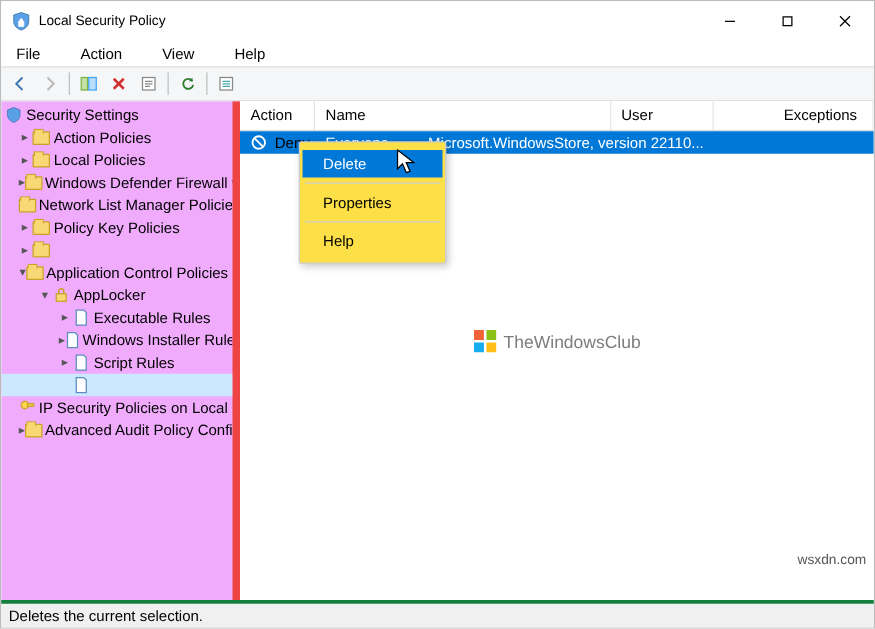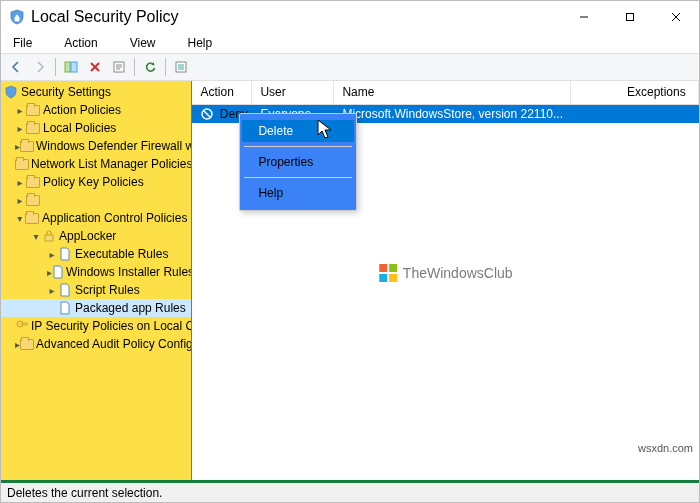--- a/index.html
+++ b/index.html
@@ -2,37 +2,37 @@
 <html><head>
 <meta charset="utf-8">
 <style>
 * { box-sizing: border-box; margin: 0; padding: 0; font-family: "Segoe UI", Tahoma, sans-serif; font-size: 12px; color: #000; }
 html, body { width: 700px; height: 503px; background: #fff; overflow: hidden; }
 .window { width: 700px; height: 503px; border: 1px solid #bcbcbc; display: flex; flex-direction: column; background: #fff; }
 
 
 .titlebar { height: 32px; display: flex; align-items: center; padding-left: 8px; background: #fff; }
 .titlebar .app-icon { width: 16px; height: 16px; margin-right: 6px; display: inline-flex; align-items: center; justify-content: center; }
-.titlebar .title { flex: 1; font-size: 16px; }
+.titlebar .title { flex: 1; font-size: 11px; }
 .titlebar .win-controls { display: flex; }
 .titlebar .win-controls .win-btn { width: 46px; height: 32px; display: flex; align-items: center; justify-content: center; cursor: default; }
 .win-btn svg { width: 10px; height: 10px; }
 
 
 .menubar { height: 20px; display: flex; align-items: center; padding-left: 4px; background: #fff; gap: 16px; }
 .menubar .menu-item { padding: 2px 8px; cursor: default; }
 
 
 .toolbar { height: 28px; display: flex; align-items: center; padding-left: 4px; background: #f5f6f7; border-top: 1px solid #e0e0e0; border-bottom: 1px solid #e0e0e0; gap: 2px; }
 .toolbar .tb-btn { width: 22px; height: 22px; display: flex; align-items: center; justify-content: center; cursor: default; border: 1px solid transparent; }
 .toolbar .tb-sep { width: 1px; height: 18px; background: #c0c0c0; margin: 0 2px; }
 
 
 .body { flex: 1; display: flex; overflow: hidden; }
-.tree-pane { width: 225px; border-right: 1px solid #ef4444; overflow: hidden; padding-top: 2px; background: #fde047; }
+.tree-pane { width: 225px; border-right: 6px solid #ef4444; overflow: hidden; padding-top: 2px; background: #f0abfc; }
 .list-pane { flex: 1; display: flex; flex-direction: column; position: relative; background: #fff; }
 
 
 .tree-item { display: flex; align-items: center; height: 18px; white-space: nowrap; overflow: hidden; cursor: default; }
 .tree-item .expander { width: 12px; text-align: center; color: #555; font-size: 10px; padding-left:2px;}
 .tree-item .icon { width: 16px; height: 16px; display: inline-flex; align-items: center; justify-content: center; margin-right: 2px; }
 .tree-item.selected { background: #cce8ff; }
 .tree-item .label { padding-right: 4px; }
 
 
@@ -42,21 +42,21 @@
 .col-user { width: 82px; }
 .col-name { flex: 1; }
 .col-exc { width: 80px; margin-left: 48px; }
 
 
 .list-row { height: 18px; display: flex; align-items: center; background: #0078d7; color: #fff; }
 .list-row .cell { padding: 0 8px; font-size: 12px; color: #fff; overflow: hidden; white-space: nowrap; }
 .list-row .deny-icon { width:14px; height:14px; display:inline-flex; align-items:center; justify-content:center; margin-right:2px; vertical-align:middle;}
 
 
-.context-menu { position: absolute; left: 47px; top: 32px; width: 118px; background: #3b82f6; border: 1px solid #cccccc; box-shadow: 2px 2px 6px rgba(0,0,0,0.2); padding: 4px 2px; z-index: 5; border-radius: 2px;}
+.context-menu { position: absolute; left: 47px; top: 32px; width: 118px; background: #fde047; border: 1px solid #cccccc; box-shadow: 2px 2px 6px rgba(0,0,0,0.2); padding: 4px 2px; z-index: 5; border-radius: 2px;}
 .context-menu .cm-item { height: 22px; display: flex; align-items: center; padding-left: 16px; margin: 2px 0; cursor: default; }
 .context-menu .cm-item.highlight { background: #0078d7; color: #fff; }
 .context-menu .cm-sep { height: 1px; background: #d0d0d0; margin: 4px 2px; }
 
 
 .cursor { position: absolute; left: 125px; top: 38px; z-index: 10; pointer-events:none;}
 
 
 .watermark { position: absolute; left: 50%; top: 48%; transform: translate(-50%,-50%); display: flex; align-items: center; gap: 6px; opacity: 0.9;}
 .watermark .wm-icon { width: 18px; height: 18px; }
@@ -257,21 +257,20 @@
             </svg>
           </span>
           <span class="label">Script Rules</span>
         </div>
       <div class="tree-item selected" style="padding-left:56px">
           <span class="icon">
             <svg width="12" height="14" viewBox="0 0 12 14">
               <path class="doc-icon" d="M2 1 h6 l2 2 v10 h-8 z"></path>
             </svg>
           </span>
-          <span class="label">Packaged app Rules</span>
         </div>
       <div class="tree-item" style="padding-left:12px">
           <span class="expander"></span>
           <span class="icon">
             <svg class="key-icon" viewBox="0 0 14 14">
               <circle cx="5" cy="5" r="3" fill="#ffd54f" stroke="#c9a227"></circle>
               <rect x="7" y="4" width="5" height="2" fill="#ffd54f" stroke="#c9a227"></rect>
             </svg>
           </span>
           <span class="label">IP Security Policies on Local Computer</span>
@@ -281,22 +280,22 @@
           <span class="icon">
             <span class="folder-icon"></span>
           </span>
           <span class="label">Advanced Audit Policy Configuration</span>
         </div>
     </div>
 
     <div class="list-pane">
       <div class="list-header">
         <div class="col col-action">Action</div>
+        <div class="col col-name">Name</div>
         <div class="col col-user">User</div>
-        <div class="col col-name">Name</div>
         <div class="col col-exc">Exceptions</div>
       </div>
       <div class="list-row">
         <div class="cell col-action">
           <span class="deny-icon">
               <svg width="12" height="12" viewBox="0 0 12 12">
                 <circle cx="6" cy="6" r="5" fill="none" stroke="#fff" stroke-width="1.5"></circle>
                 <line x1="2.5" y1="2.5" x2="9.5" y2="9.5" stroke="#fff" stroke-width="1.5"></line>
               </svg>
             </span>

